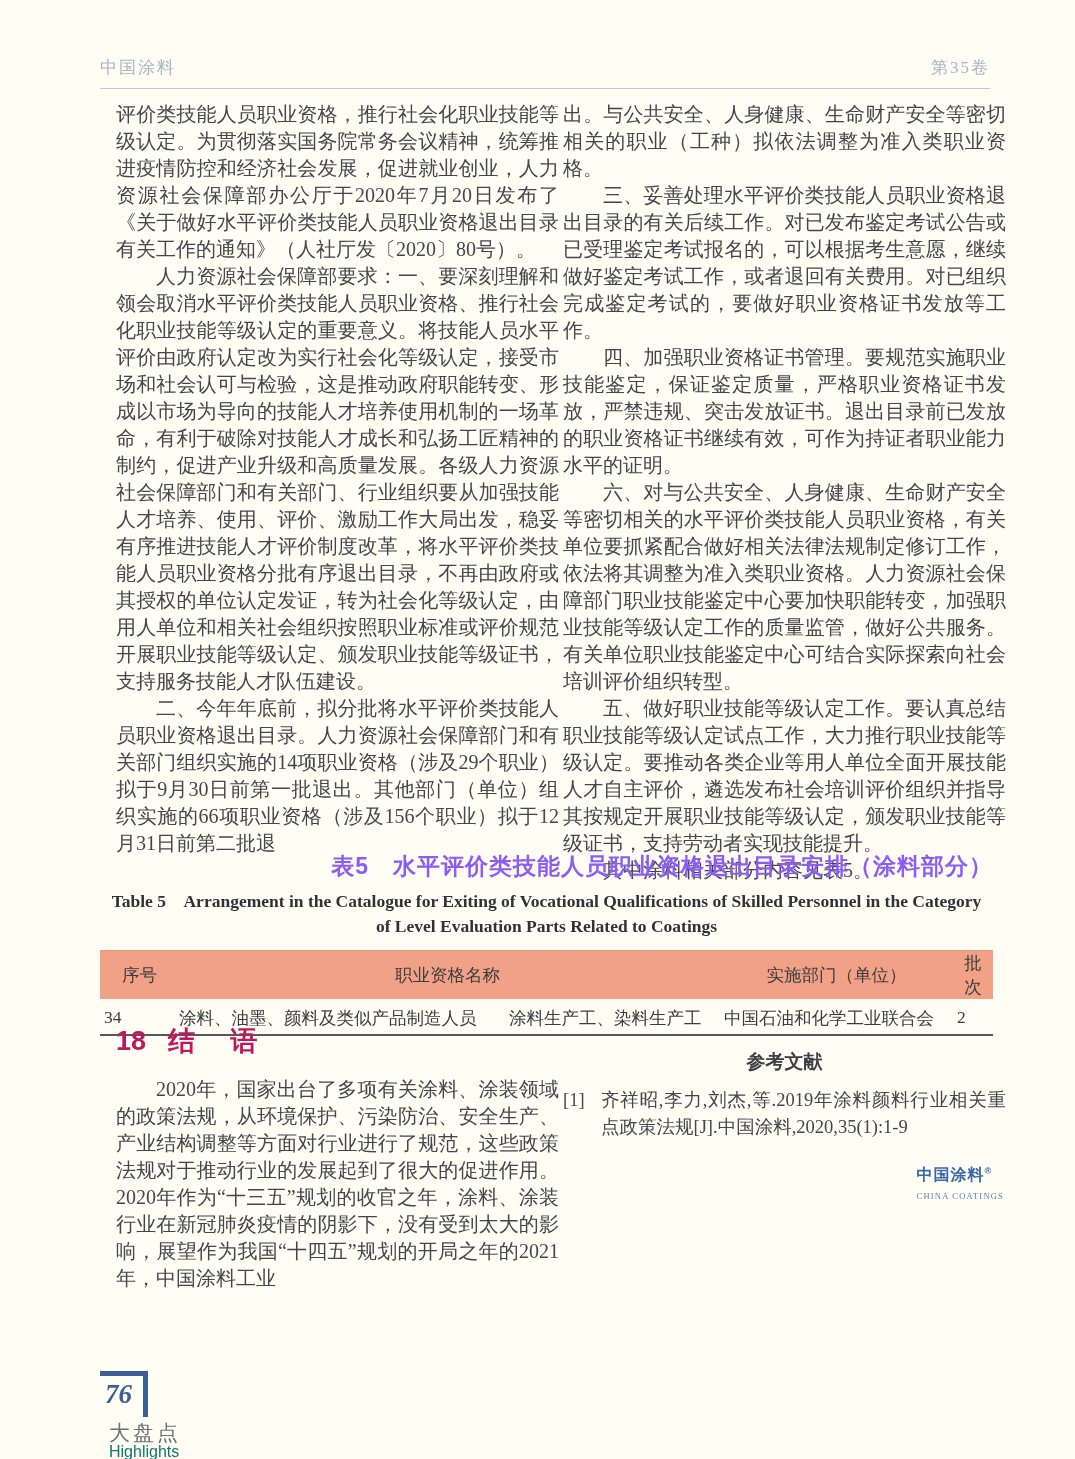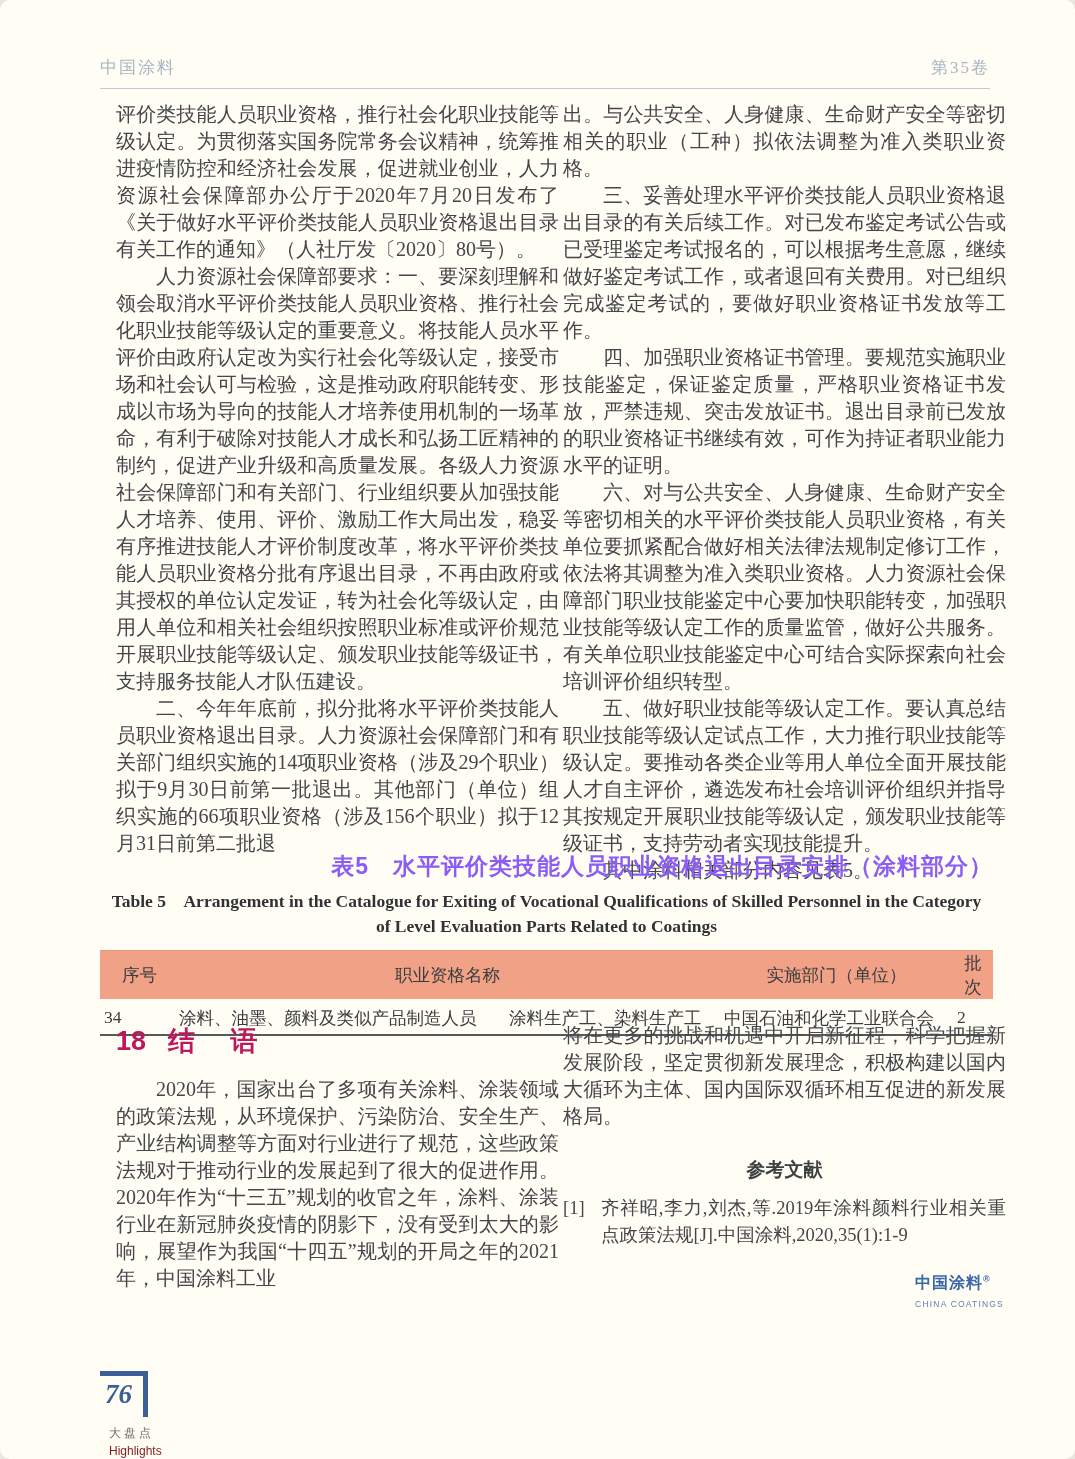--- a/index.html
+++ b/index.html
@@ -7,21 +7,20 @@
   body { background: #e9e6dd; font-family: "Liberation Serif", "DejaVu Serif", serif; }
 
   .page {
     position: relative;
     width: 1075px;
     height: 1459px;
     margin: 0 auto;
     background: #fffdf4;
     color: #43464a;
     overflow: hidden;
-    border-radius: 10px;
   }
 
   
   .running-head {
     position: absolute; left: 100px; top: 56px; width: 890px;
     display: flex; justify-content: space-between;
     color: #a8b6c4; font-size: 17px; letter-spacing: 2px;
     padding-bottom: 9px; border-bottom: 1px solid #becbd7;
   }
 
@@ -70,35 +69,35 @@
   .ref-item .ref-label { flex: 0 0 38px; }
   .ref-item .ref-text { flex: 1; }
 
   
   .brand-logo {
     margin-top: 22px; margin-right: 2px; float: right; text-align: left;
     font-family: "Liberation Sans", "DejaVu Sans", sans-serif; color: #3a68a8;
   }
   .brand-logo .cn { font-size: 16px; font-weight: bold; letter-spacing: 1px; line-height: 16px; }
   .brand-logo .cn sup { font-size: 9px; }
-  .brand-logo .en { font-size: 8.5px; letter-spacing: 1.2px; color: #5a82b5; }
+  .brand-logo .en { font-size: 8.5px; letter-spacing: 1.2px; color: #5a82b5; font-family: Liberation Serif, serif; }
 
   
   .footer { position: absolute; left: 100px; top: 1371px; display: flex; align-items: flex-start; flex-direction: column; }
   .pagenum-box {
     border-top: 5px solid #3b5f96; border-right: 5px solid #3b5f96;
     padding: 0 11px 5px 5px; min-height: 44px;
   }
   .pagenum {
     font-size: 27px; font-style: italic; font-weight: bold; color: #3b5f96;
     line-height: 36px; font-family: "Liberation Serif", serif;
   }
   .footer-col { padding: 5px 0 0 9px; font-family: "Liberation Sans", "DejaVu Sans", sans-serif; }
-  .footer-cn { font-size: 12px; color: #6d7276; letter-spacing: 3px; line-height: 22px; }
-  .footer-en { font-size: 12px; color: #7f1d1d; line-height: 15px; }
+  .footer-cn { font-size: 21px; color: #6d7276; letter-spacing: 3px; line-height: 22px; }
+  .footer-en { font-size: 16px; color: #0f766e; line-height: 15px; }
 </style>
 </head>
 <body>
 
 <div class="page">
 
   <div class="running-head">
     <span>中国涂料</span>
     <span>第35卷</span>
   </div>
@@ -151,21 +150,20 @@
   </div>
 
   <div class="columns bottom">
     <div class="col">
       <div class="section-heading">
         <span class="num">18</span><span class="txt">结 语</span>
       </div>
       <p>2020年，国家出台了多项有关涂料、涂装领域的政策法规，从环境保护、污染防治、安全生产、产业结构调整等方面对行业进行了规范，这些政策法规对于推动行业的发展起到了很大的促进作用。2020年作为“十三五”规划的收官之年，涂料、涂装行业在新冠肺炎疫情的阴影下，没有受到太大的影响，展望作为我国“十四五”规划的开局之年的2021年，中国涂料工业</p>
     </div>
     <div class="col">
-      <p class="cont">将在更多的挑战和机遇中开启新征程，科学把握新发展阶段，坚定贯彻新发展理念，积极构建以国内大循环为主体、国内国际双循环相互促进的新发展格局。</p>
       <div class="ref-title">参考文献</div>
       <div class="ref-item">
         <span class="ref-label">[1]</span>
         <span class="ref-text">齐祥昭,李力,刘杰,等.2019年涂料颜料行业相关重点政策法规[J].中国涂料,2020,35(1):1-9</span>
       </div>
       <div class="brand-logo">
         <div class="cn"><span>中国涂料</span><sup>®</sup></div>
         <div class="en">CHINA COATINGS</div>
       </div>
     </div>

